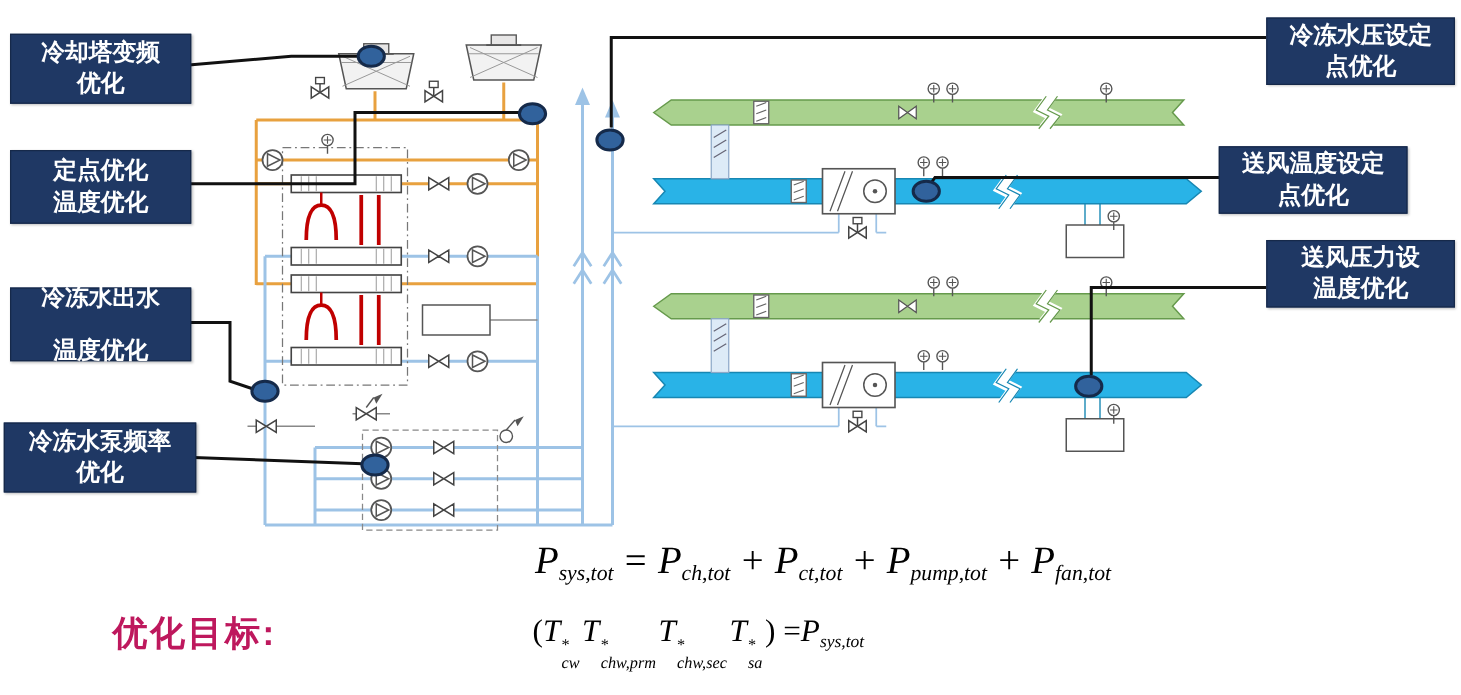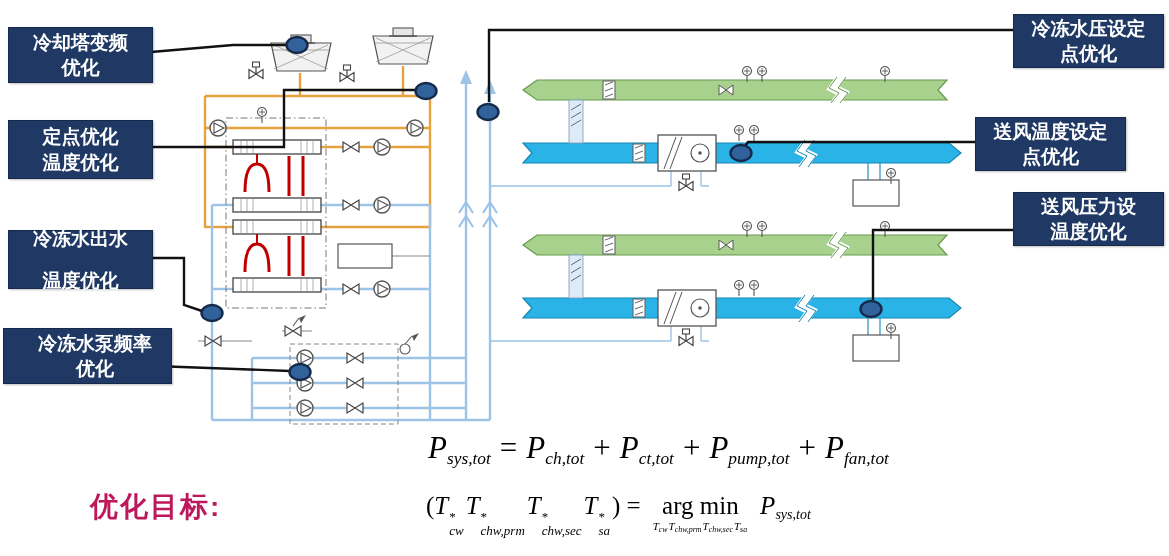--- a/index.html
+++ b/index.html
@@ -220,21 +220,21 @@
   <span>优化</span>
 </div>
 <div class="callout-label" style="left:8px;top:120px;width:143px;height:57px;">
   <span>定点优化</span>
   <span>温度优化</span>
 </div>
 <div class="callout-label" style="left:8px;top:230px;width:143px;height:57px;gap:16px;">
   <span>冷冻水出水</span>
   <span>温度优化</span>
 </div>
-<div class="callout-label" style="left:3px;top:328px;width:152px;height:54px;padding-left:15px;">
+<div class="callout-label" style="left:3px;top:338px;width:152px;height:54px;">
   <span>冷冻水泵频率</span>
   <span>优化</span>
 </div>
 
 <div class="callout-label" style="left:1013px;top:14px;width:149px;height:52px;text-align:right;">
   <span>冷冻水压设定</span>
   <span>点优化</span>
 </div>
 <div class="callout-label" style="left:975px;top:117px;width:149px;height:52px;">
   <span>送风温度设定</span>
@@ -257,19 +257,16 @@
         <span class="sb">cw</span>
       </span><span class="mv">T</span><span class="supsub">
         <span class="sp">*</span>
         <span class="sb">chw,prm</span>
       </span><span class="mv">T</span><span class="supsub">
         <span class="sp">*</span>
         <span class="sb">chw,sec</span>
       </span><span class="mv">T</span><span class="supsub">
         <span class="sp">*</span>
         <span class="sb">sa</span>
-      </span><span class="mpar">) =</span><span class="argwrap">
-        <span class="argmin-text">arg min</span>
-        <span class="argmin-sub"><span class="mv">T</span><span class="msub2">cw</span><span class="mv">T</span><span class="msub2">chw,prm</span><span class="mv">T</span><span class="msub2">chw,sec</span><span class="mv">T</span><span class="msub2">sa</span></span>
-      </span><span class="mv">P</span><span class="msub">sys,tot</span>
+      </span><span class="mpar">) =</span><span class="mv">P</span><span class="msub">sys,tot</span>
 </div>
 
 </div>
 
 </body></html>

